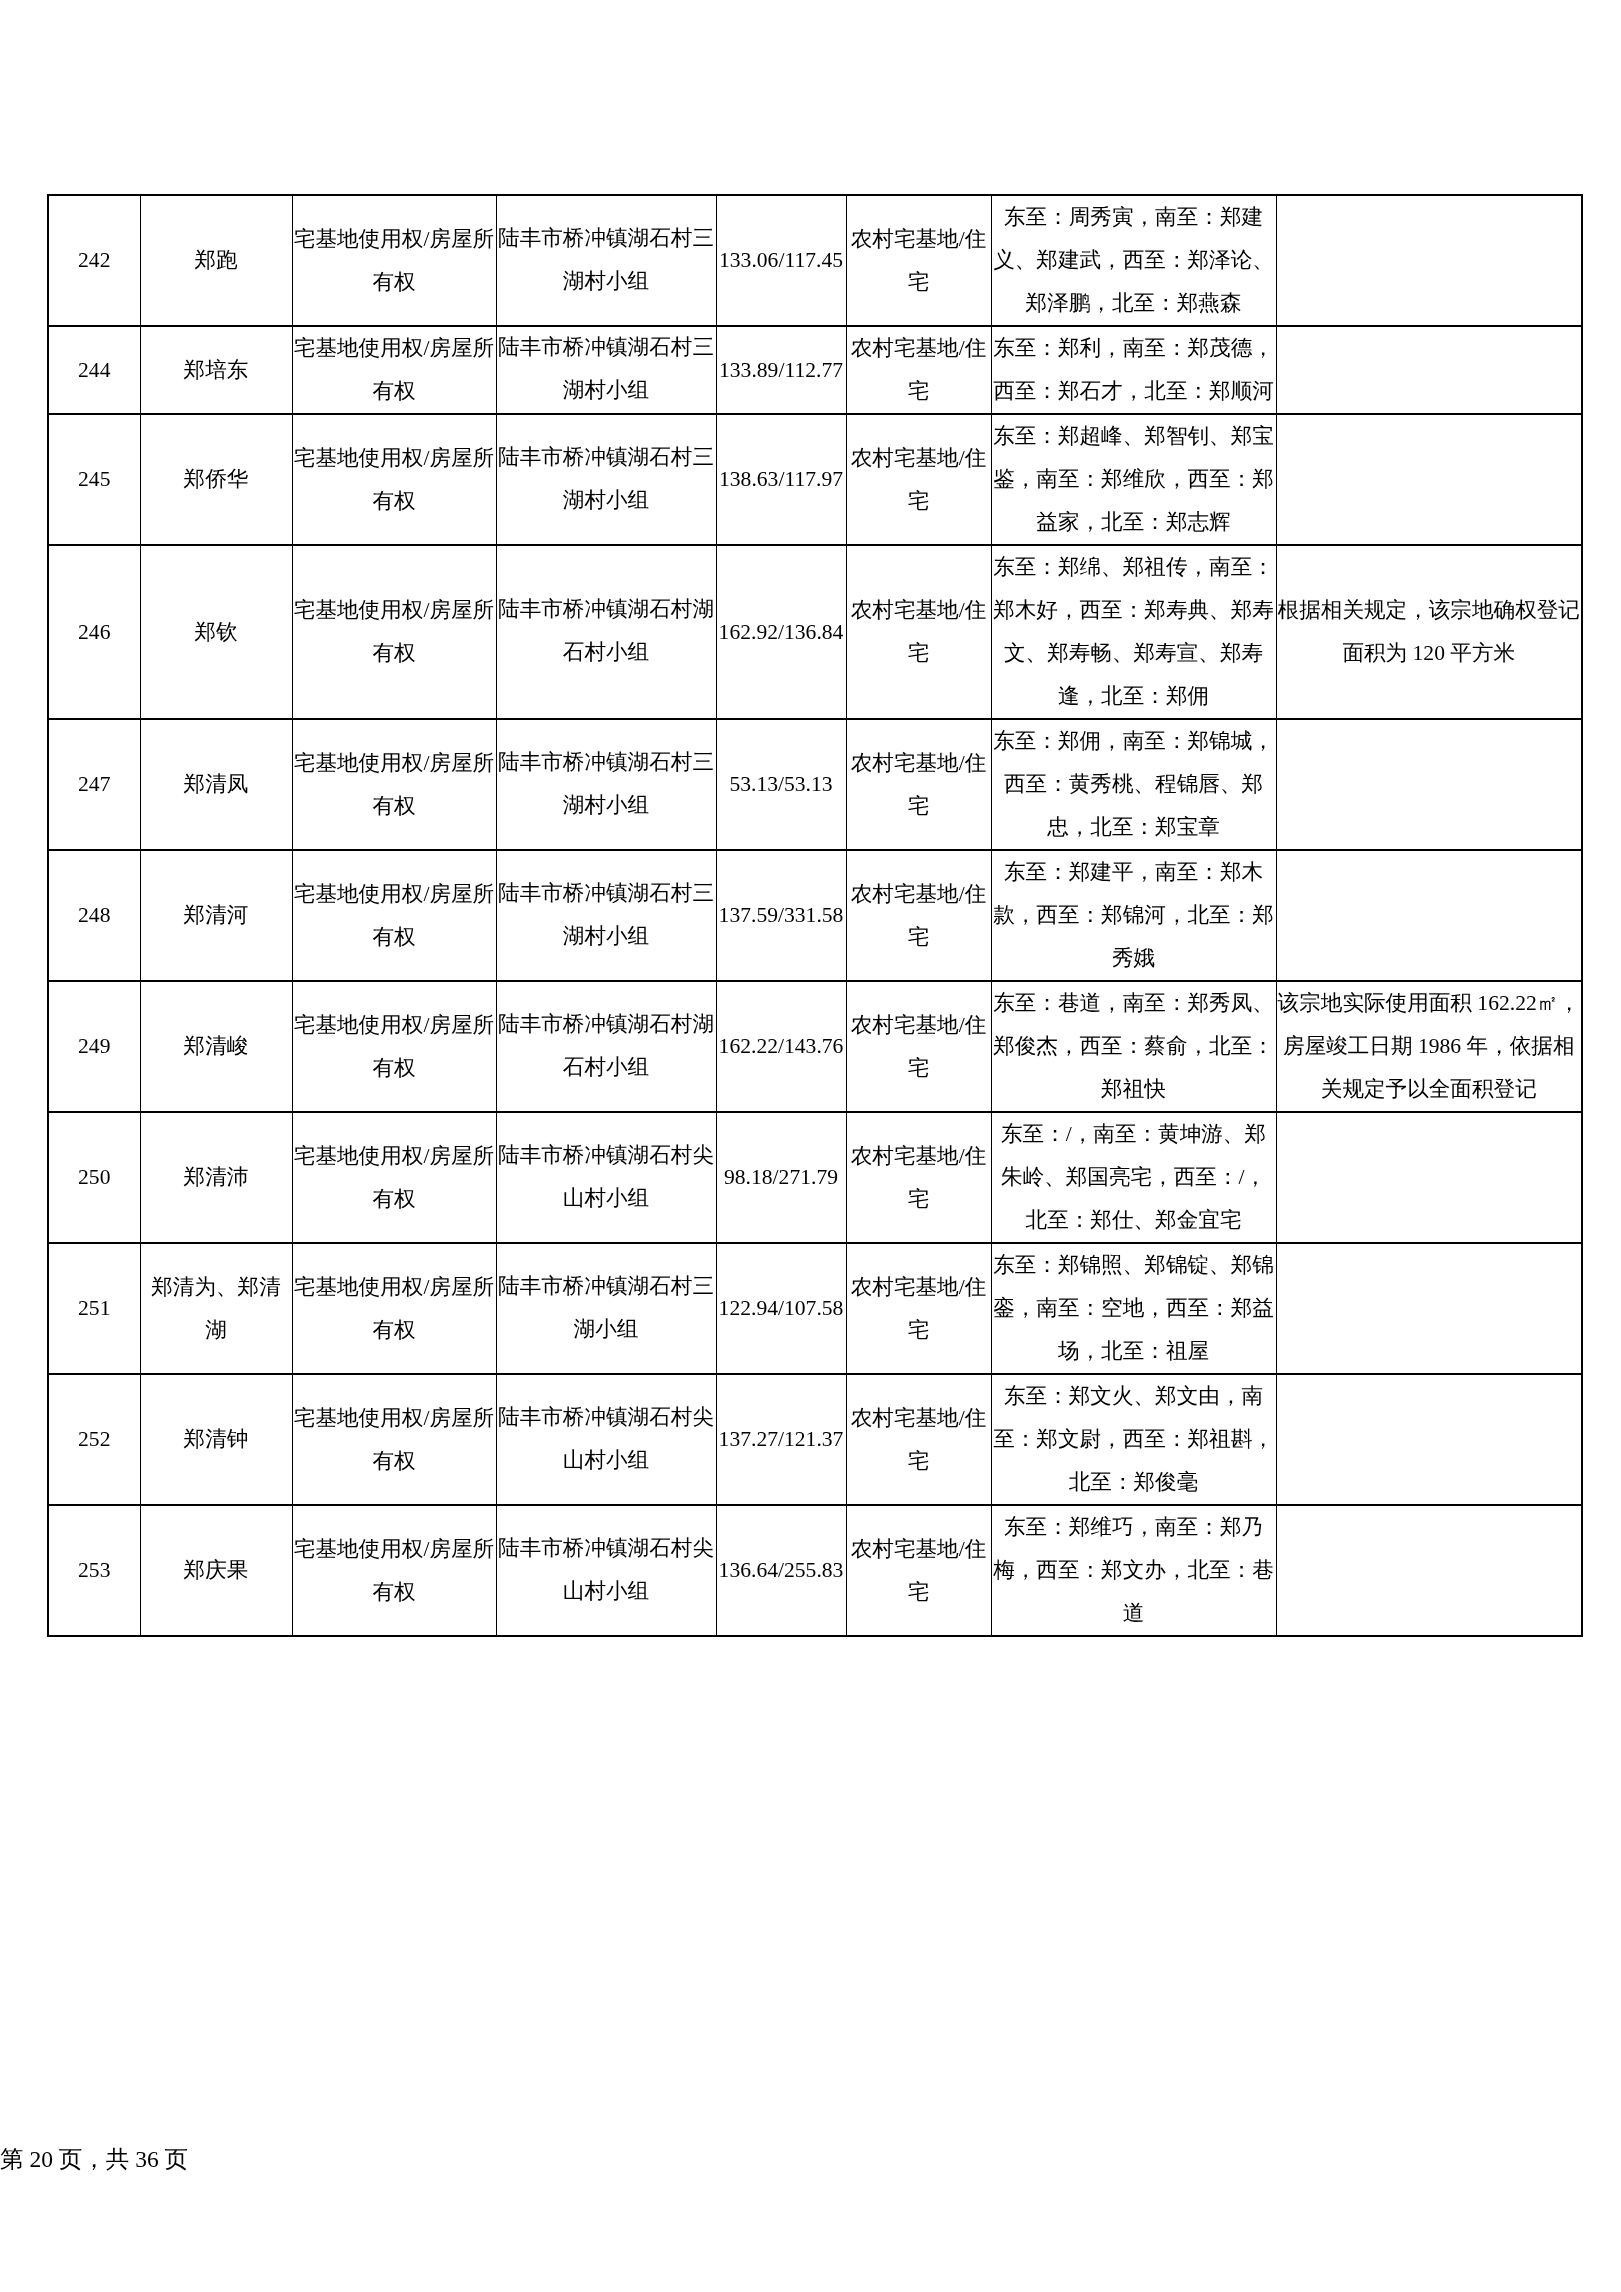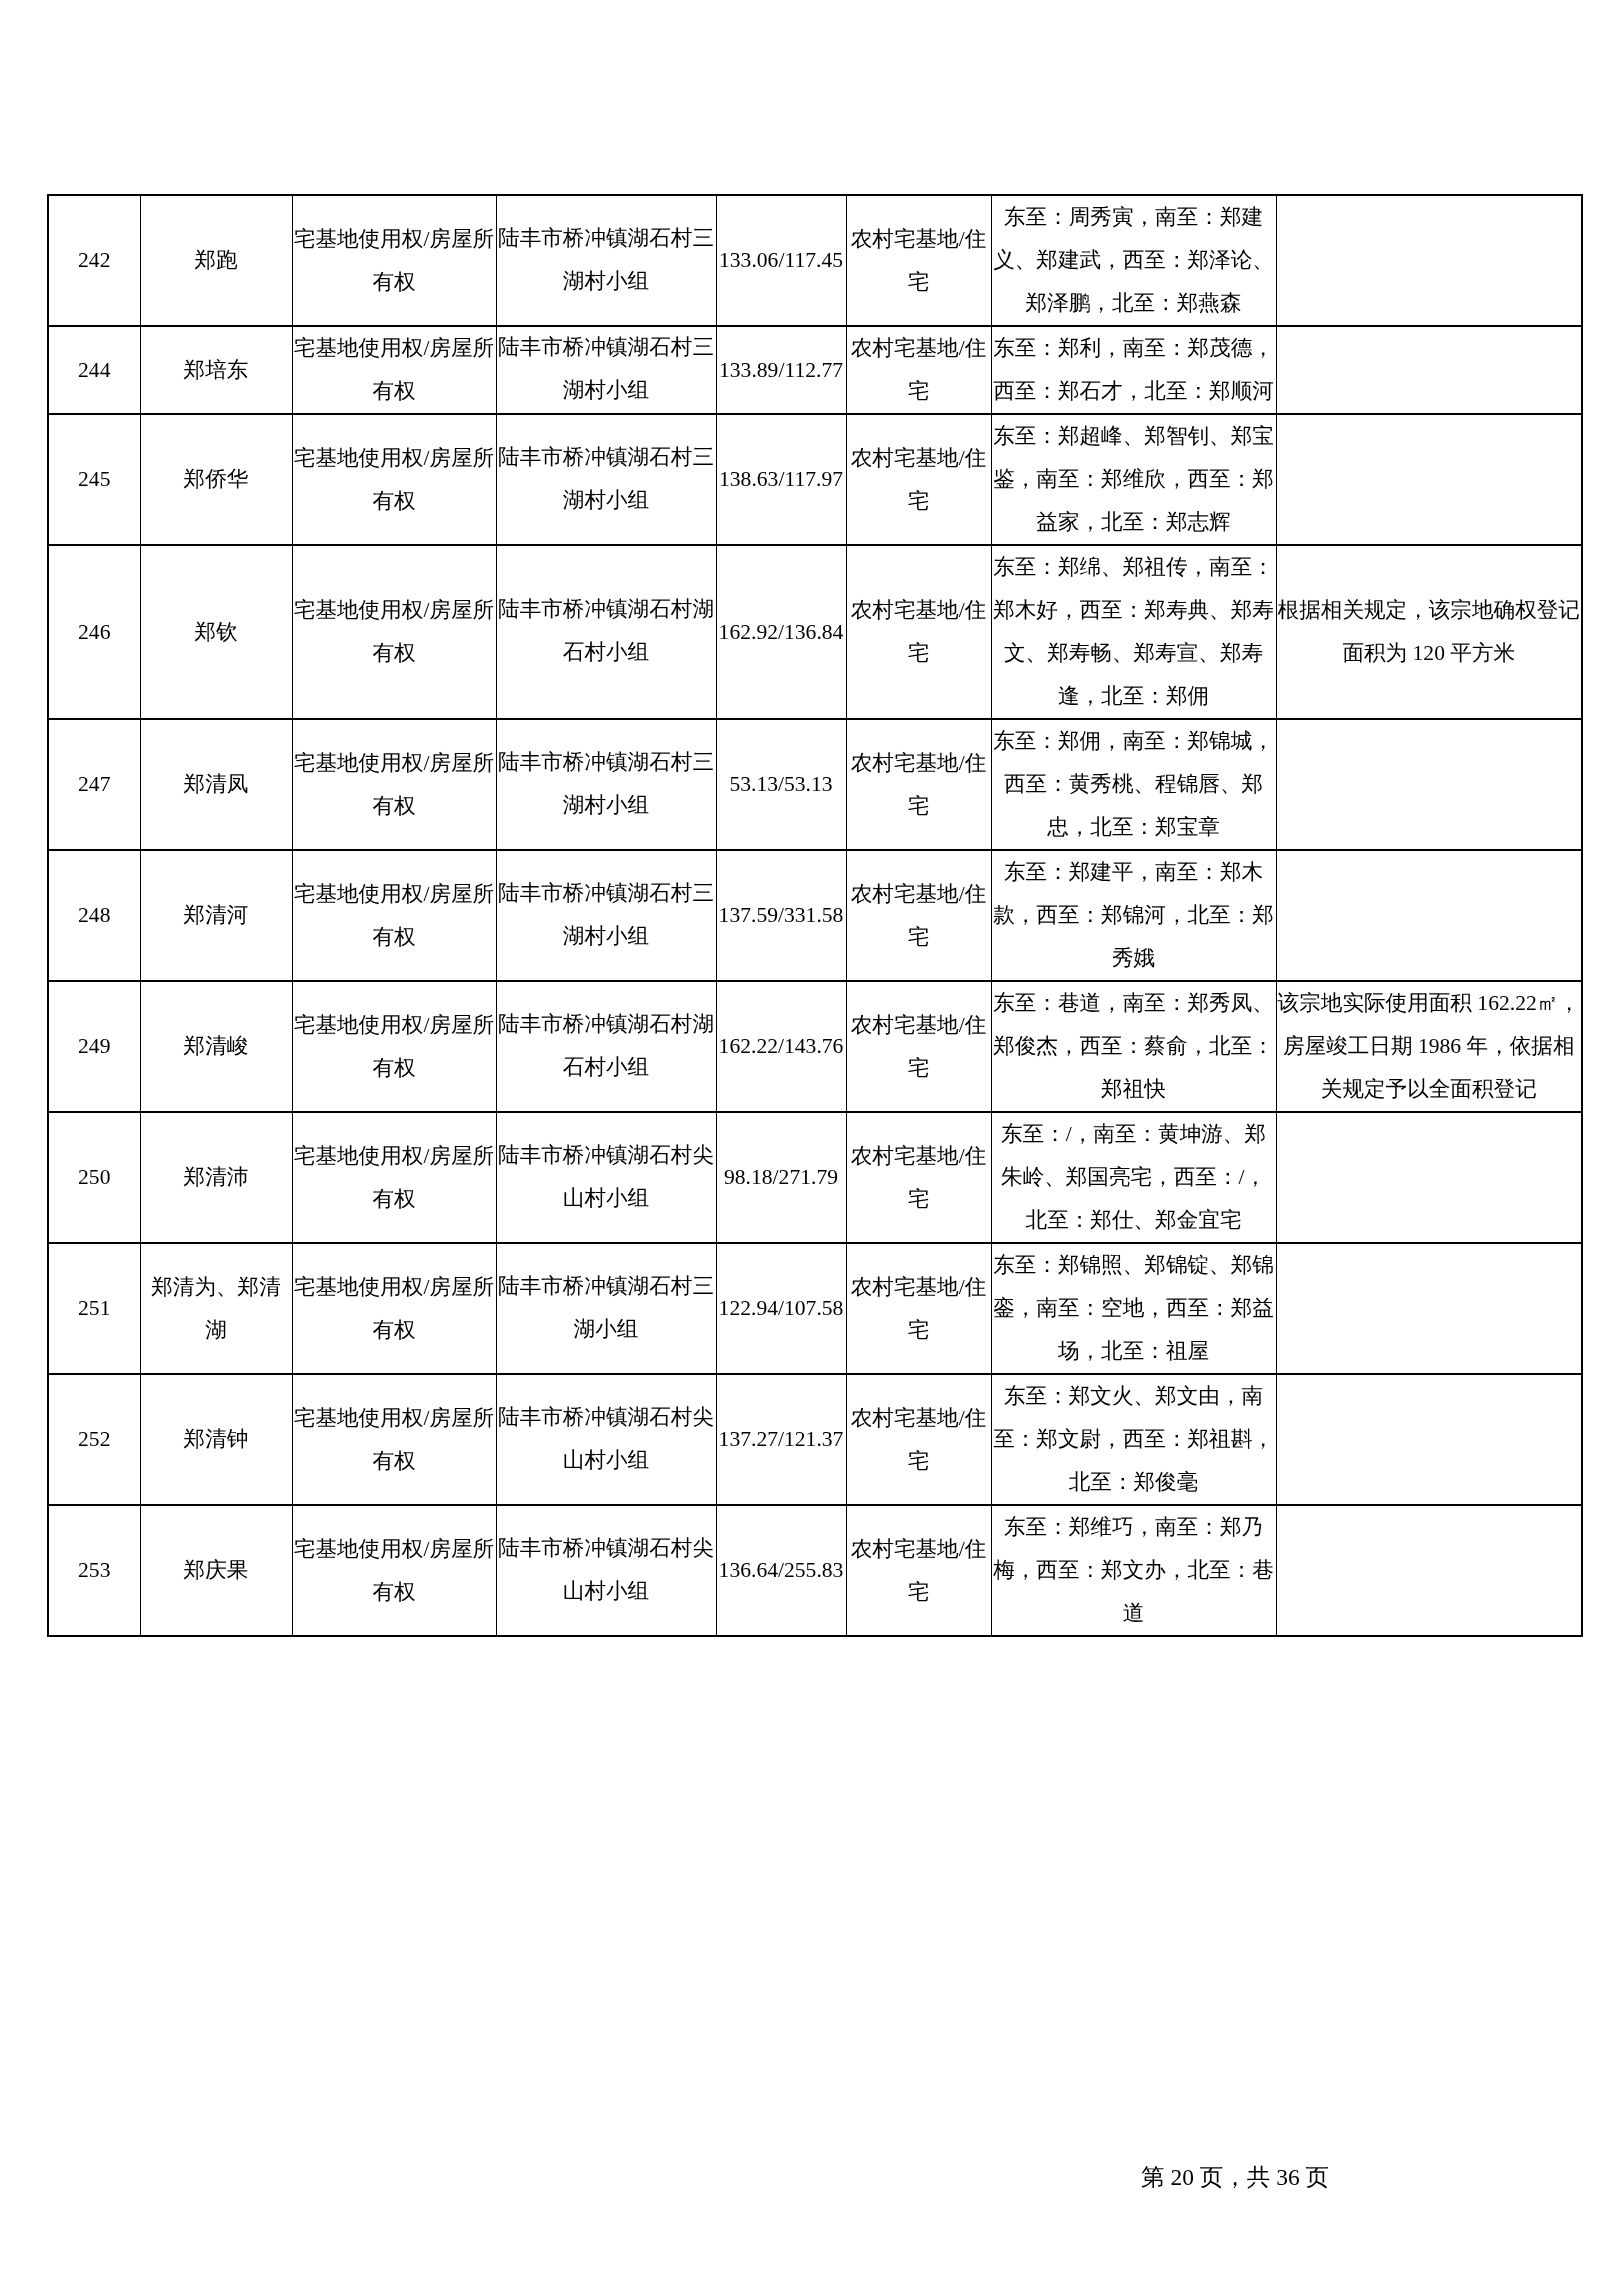--- a/index.html
+++ b/index.html
@@ -43,24 +43,23 @@
   td.c4 { padding: 0 14.7px; font-family: Liberation Mono, monospace; }
   td.c5 { padding: 0 2.9px; word-break: break-all; }
   td.c6 { padding: 0 3.9px; }
   td.c7 { padding: 0 14.7px; text-align: justify; }
   td.c8 { padding: 0 9.8px; }
   .footer {
     position: absolute;
     top: 2145px;
     left: 0;
     width: 1329px;
-    text-align: right;
+    text-align: left;
     font-size: 23.5px;
     line-height: 29px;
-    margin-top: 18px;
   }
 </style>
 </head>
 <body>
 
 <div class="page">
 
   <table class="reg-table">
     <colgroup>
       <col style="width:92px">

